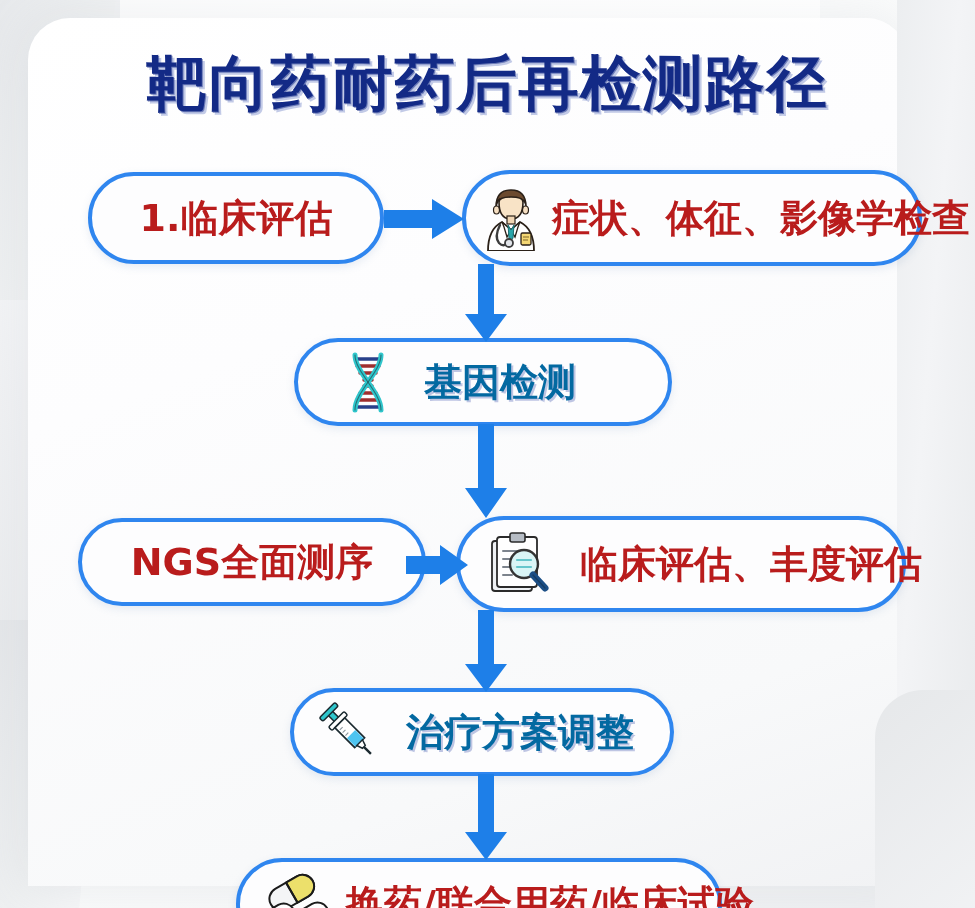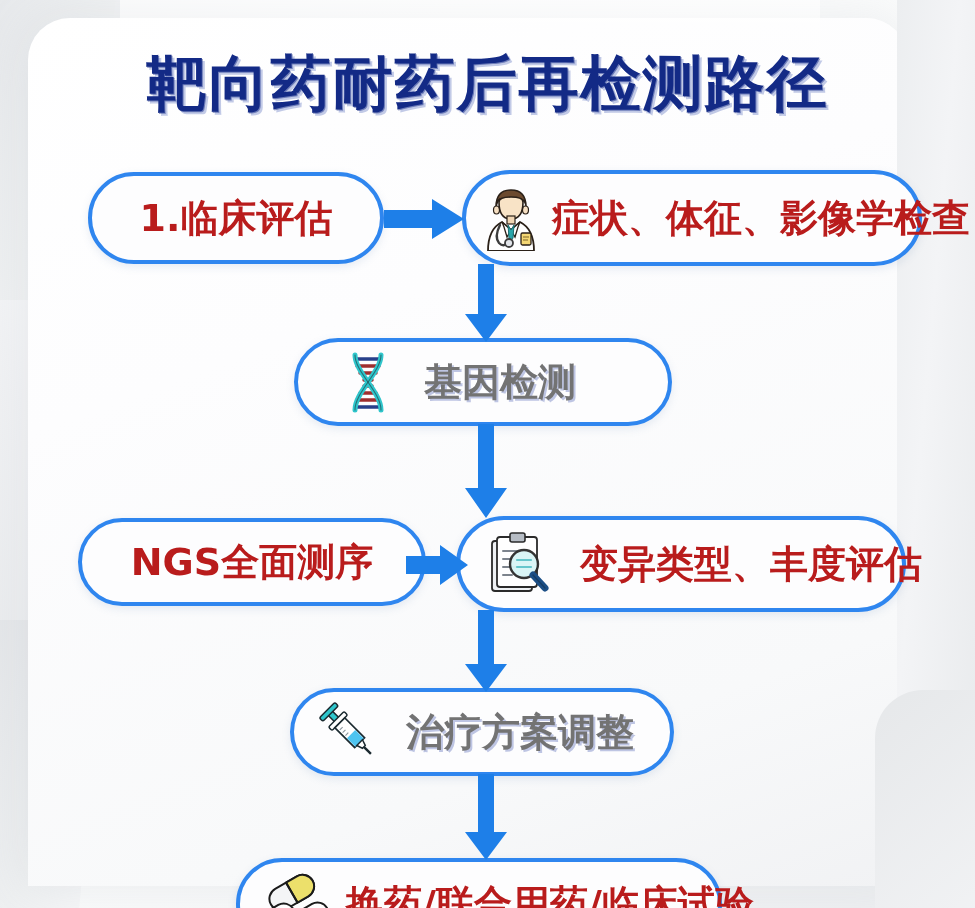--- a/index.html
+++ b/index.html
@@ -87,21 +87,21 @@
     box-shadow: 0 3px 9px rgba(110,140,185,0.16);
   }
   .node .label {
     font-size: 38px;
     font-weight: bold;
     white-space: nowrap;
     font-family: "DejaVu Sans", "Liberation Sans", sans-serif;
   }
   .label-dark { color: #b91c1c; }
   .label-navy {
-    color: #737373;
+    color: #0369a1;
     text-shadow: 2px 2px 0 rgba(45,70,165,0.30);
   }
   .node .icon-slot {
     flex: 0 0 auto;
     display: flex;
     align-items: center;
     justify-content: center;
   }
 
   
@@ -218,21 +218,21 @@
           <line x1="17" y1="44" x2="26" y2="44"></line>
         </g>
 
         <circle cx="38" cy="33" r="14" fill="#d9f5f6" stroke="#2b2b2b" stroke-width="2.4" opacity="0.95"></circle>
         <line x1="31" y1="29" x2="45" y2="29" stroke="#66c6cc" stroke-width="2.2" stroke-linecap="round"></line>
         <line x1="31" y1="36" x2="45" y2="36" stroke="#66c6cc" stroke-width="2.2" stroke-linecap="round"></line>
         <line x1="47" y1="44" x2="59" y2="57" stroke="#1c4f86" stroke-width="7" stroke-linecap="round"></line>
         <line x1="47" y1="44" x2="59" y2="57" stroke="#14314f" stroke-width="1.4" stroke-linecap="round" opacity="0.6"></line>
       </svg>
     </span>
-    <span class="label label-dark" style="margin-left:28px">变异类型、丰度评估</span>
+    <span class="label label-dark" style="margin-left:28px">临床评估、丰度评估</span>
   </div>
 
   <div class="node" id="node-treatment-adj">
     <span class="icon-slot">
       <svg width="62" height="62" viewBox="0 0 62 62">
         <g transform="rotate(-45 31 31)">
 
           <rect x="28" y="3" width="6" height="12" fill="#2fc6cc" stroke="#1b2a30" stroke-width="1.5"></rect>
 
           <rect x="20" y="0" width="22" height="5" rx="2" fill="#2fc6cc" stroke="#1b2a30" stroke-width="1.5"></rect>

